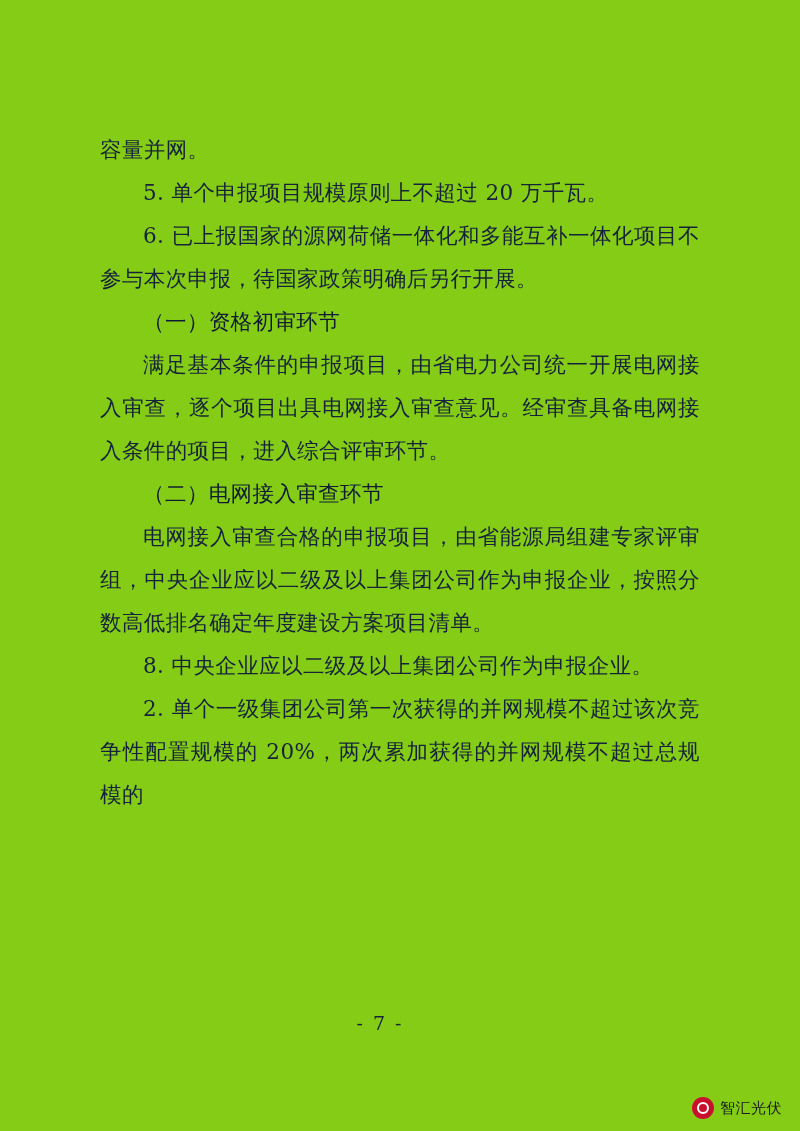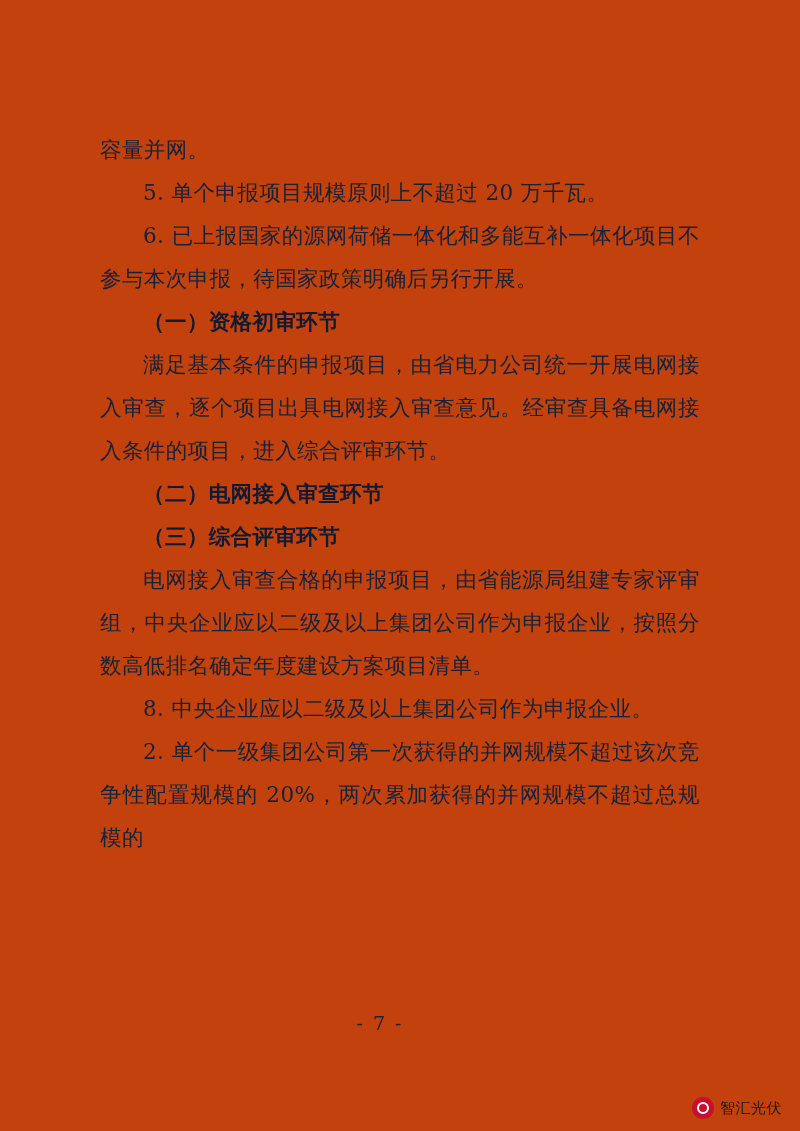--- a/index.html
+++ b/index.html
@@ -14,21 +14,21 @@
     color: #1a1a1a;
     position: relative;
     overflow: hidden;
   }
   .page {
     position: absolute;
     left: 0;
     top: 0;
     width: 800px;
     height: 1131px;
-    background: #c2410c;
+    background: #84cc16;
   }
   .content {
     position: absolute;
     left: 100px;
     top: 128px;
     width: 600px;
   }
   .para {
     font-size: 21.5px;
     line-height: 43px;
@@ -41,21 +41,21 @@
   .para.indent {
     text-indent: 43px;
   }
   .para.heading {
     text-indent: 43px;
     font-weight: bold;
     color: #101b33;
   }
   .para.subheading {
     text-indent: 43px;
-    font-weight: bold;
+    font-weight: normal;
     color: #101b33;
   }
   .page-number {
     position: absolute;
     left: 0;
     top: 1012px;
     width: 800px;
     text-align: center;
     font-size: 19px;
     color: #16213a;
@@ -103,21 +103,20 @@
 
 <div class="page">
 
   <div class="content">
     <p class="para">容量并网。</p>
     <p class="para indent">5. 单个申报项目规模原则上不超过 20 万千瓦。</p>
     <p class="para indent">6. 已上报国家的源网荷储一体化和多能互补一体化项目不参与本次申报，待国家政策明确后另行开展。</p>
     <p class="para subheading">（一）资格初审环节</p>
     <p class="para indent">满足基本条件的申报项目，由省电力公司统一开展电网接入审查，逐个项目出具电网接入审查意见。经审查具备电网接入条件的项目，进入综合评审环节。</p>
     <p class="para subheading">（二）电网接入审查环节</p>
-    <p class="para subheading">（三）综合评审环节</p>
     <p class="para indent">电网接入审查合格的申报项目，由省能源局组建专家评审组，中央企业应以二级及以上集团公司作为申报企业，按照分数高低排名确定年度建设方案项目清单。</p>
     <p class="para indent">8. 中央企业应以二级及以上集团公司作为申报企业。</p>
     <p class="para indent">2. 单个一级集团公司第一次获得的并网规模不超过该次竞争性配置规模的 20%，两次累加获得的并网规模不超过总规模的</p>
   </div>
 
   <div class="page-number">- 7 -</div>
 
   <div class="watermark">
     <span class="wm-logo"></span>
     <span class="wm-text">智汇光伏</span>

